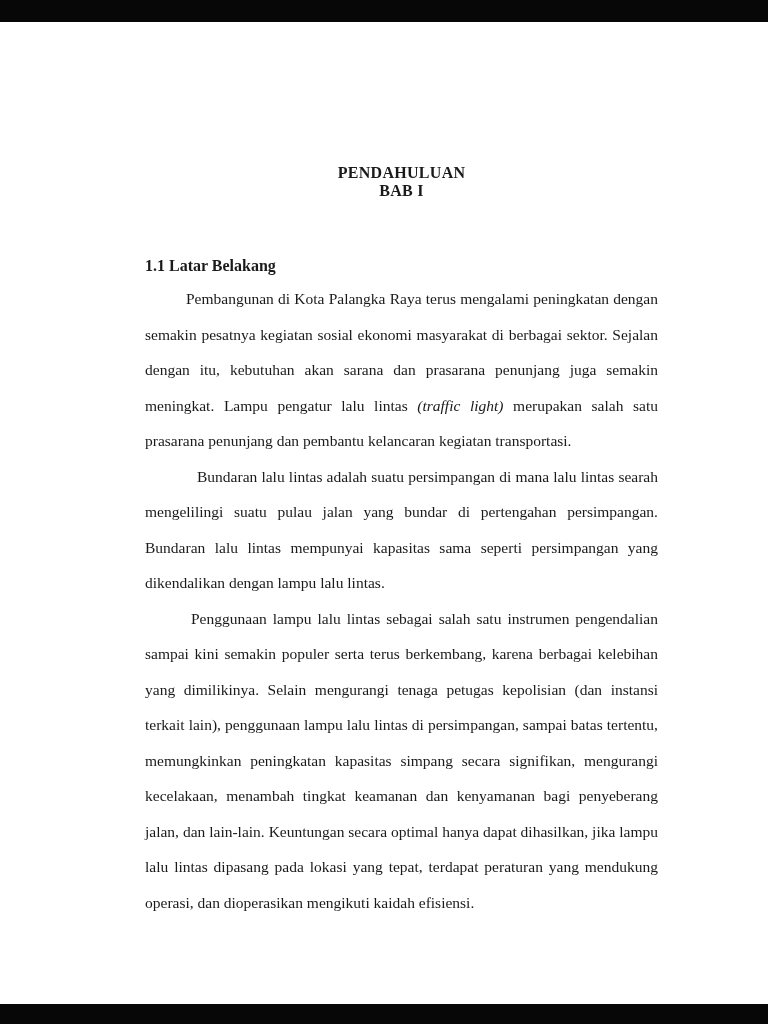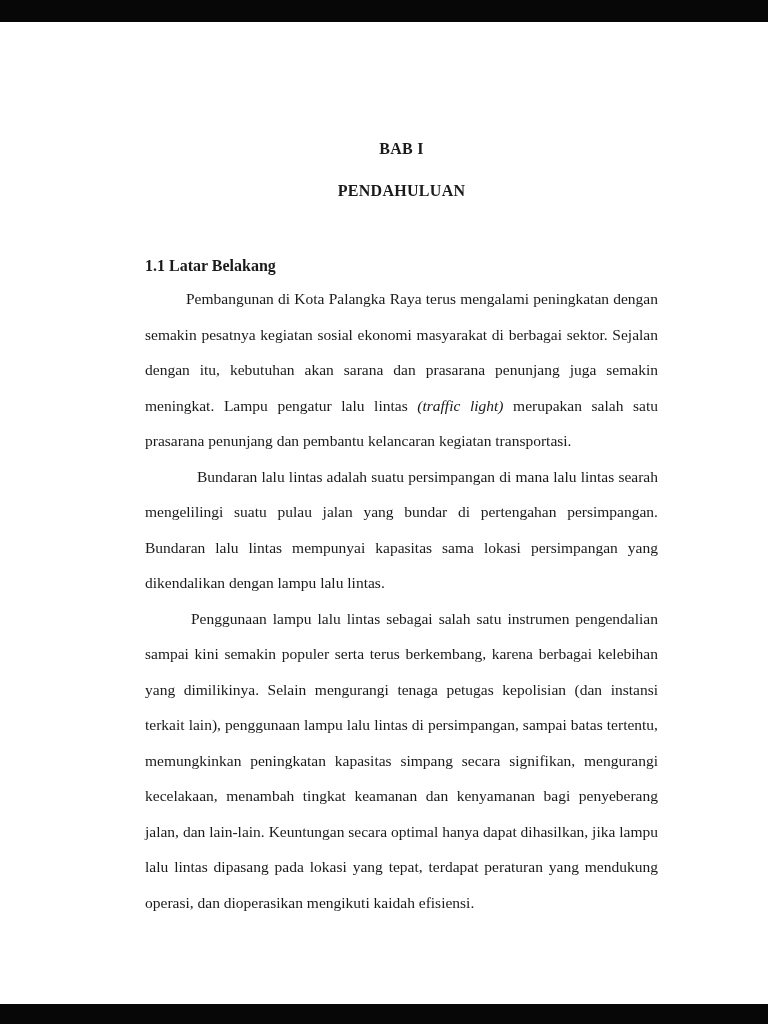--- a/index.html
+++ b/index.html
@@ -68,25 +68,25 @@
   .italic-phrase {
     font-style: italic;
   }
 </style>
 </head>
 <body>
 
 <div class="letterbox top"></div>
 
 <div class="doc-page">
+  <div class="doc-title second">PENDAHULUAN</div>
   <div class="doc-title">BAB I</div>
-  <div class="doc-title second">PENDAHULUAN</div>
 
   <div class="section-heading">1.1 Latar Belakang</div>
 
   <p class="para p1"><span>Pembangunan di Kota Palangka Raya terus mengalami peningkatan dengan semakin pesatnya kegiatan sosial ekonomi masyarakat di berbagai sektor. Sejalan dengan itu, kebutuhan akan sarana dan prasarana penunjang juga semakin meningkat. Lampu pengatur lalu lintas </span><em class="italic-phrase">(traffic light)</em><span> merupakan salah satu prasarana penunjang dan pembantu kelancaran kegiatan transportasi.</span></p>
 
-  <p class="para p2">Bundaran lalu lintas adalah suatu persimpangan di mana lalu lintas searah mengelilingi suatu pulau jalan yang bundar di pertengahan persimpangan. Bundaran lalu lintas mempunyai kapasitas sama lokasi persimpangan yang dikendalikan dengan lampu lalu lintas.</p>
+  <p class="para p2">Bundaran lalu lintas adalah suatu persimpangan di mana lalu lintas searah mengelilingi suatu pulau jalan yang bundar di pertengahan persimpangan. Bundaran lalu lintas mempunyai kapasitas sama seperti persimpangan yang dikendalikan dengan lampu lalu lintas.</p>
 
   <p class="para p3">Penggunaan lampu lalu lintas sebagai salah satu instrumen pengendalian sampai kini semakin populer serta terus berkembang, karena berbagai kelebihan yang dimilikinya. Selain mengurangi tenaga petugas kepolisian (dan instansi terkait lain), penggunaan lampu lalu lintas di persimpangan, sampai batas tertentu, memungkinkan peningkatan kapasitas simpang secara signifikan, mengurangi kecelakaan, menambah tingkat keamanan dan kenyamanan bagi penyeberang jalan, dan lain-lain. Keuntungan secara optimal hanya dapat dihasilkan, jika lampu lalu lintas dipasang pada lokasi yang tepat, terdapat peraturan yang mendukung operasi, dan dioperasikan mengikuti kaidah efisiensi.</p>
 </div>
 
 <div class="letterbox bottom"></div>
 
 </body></html>

